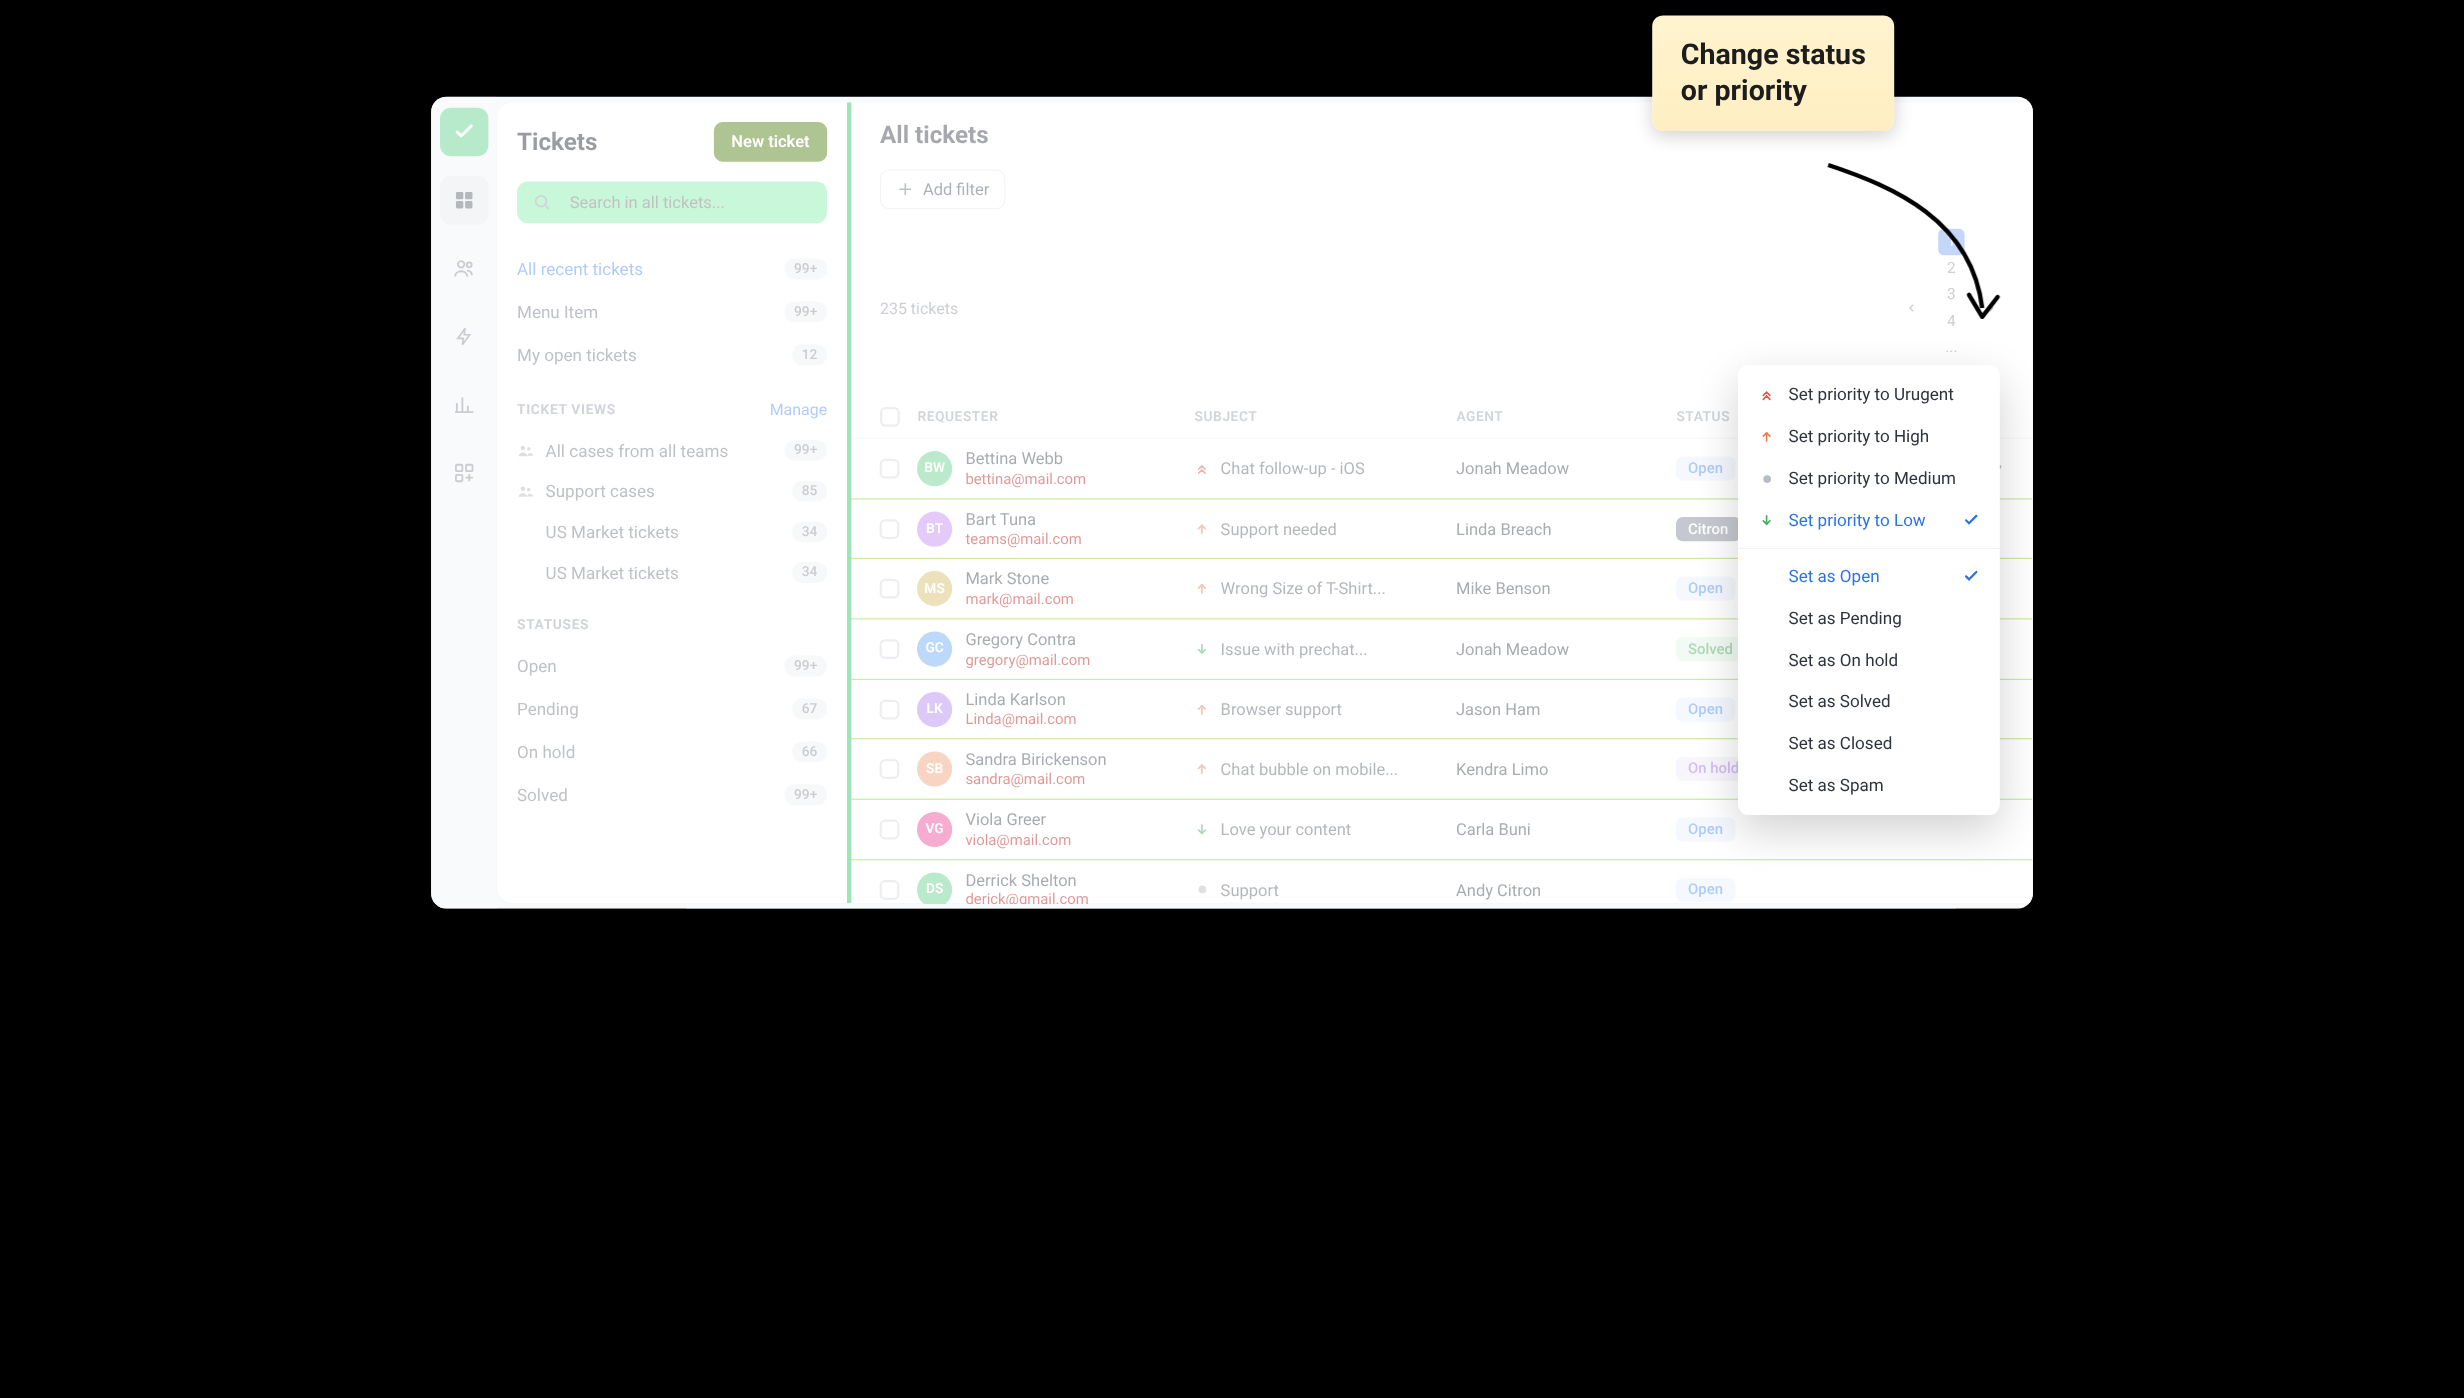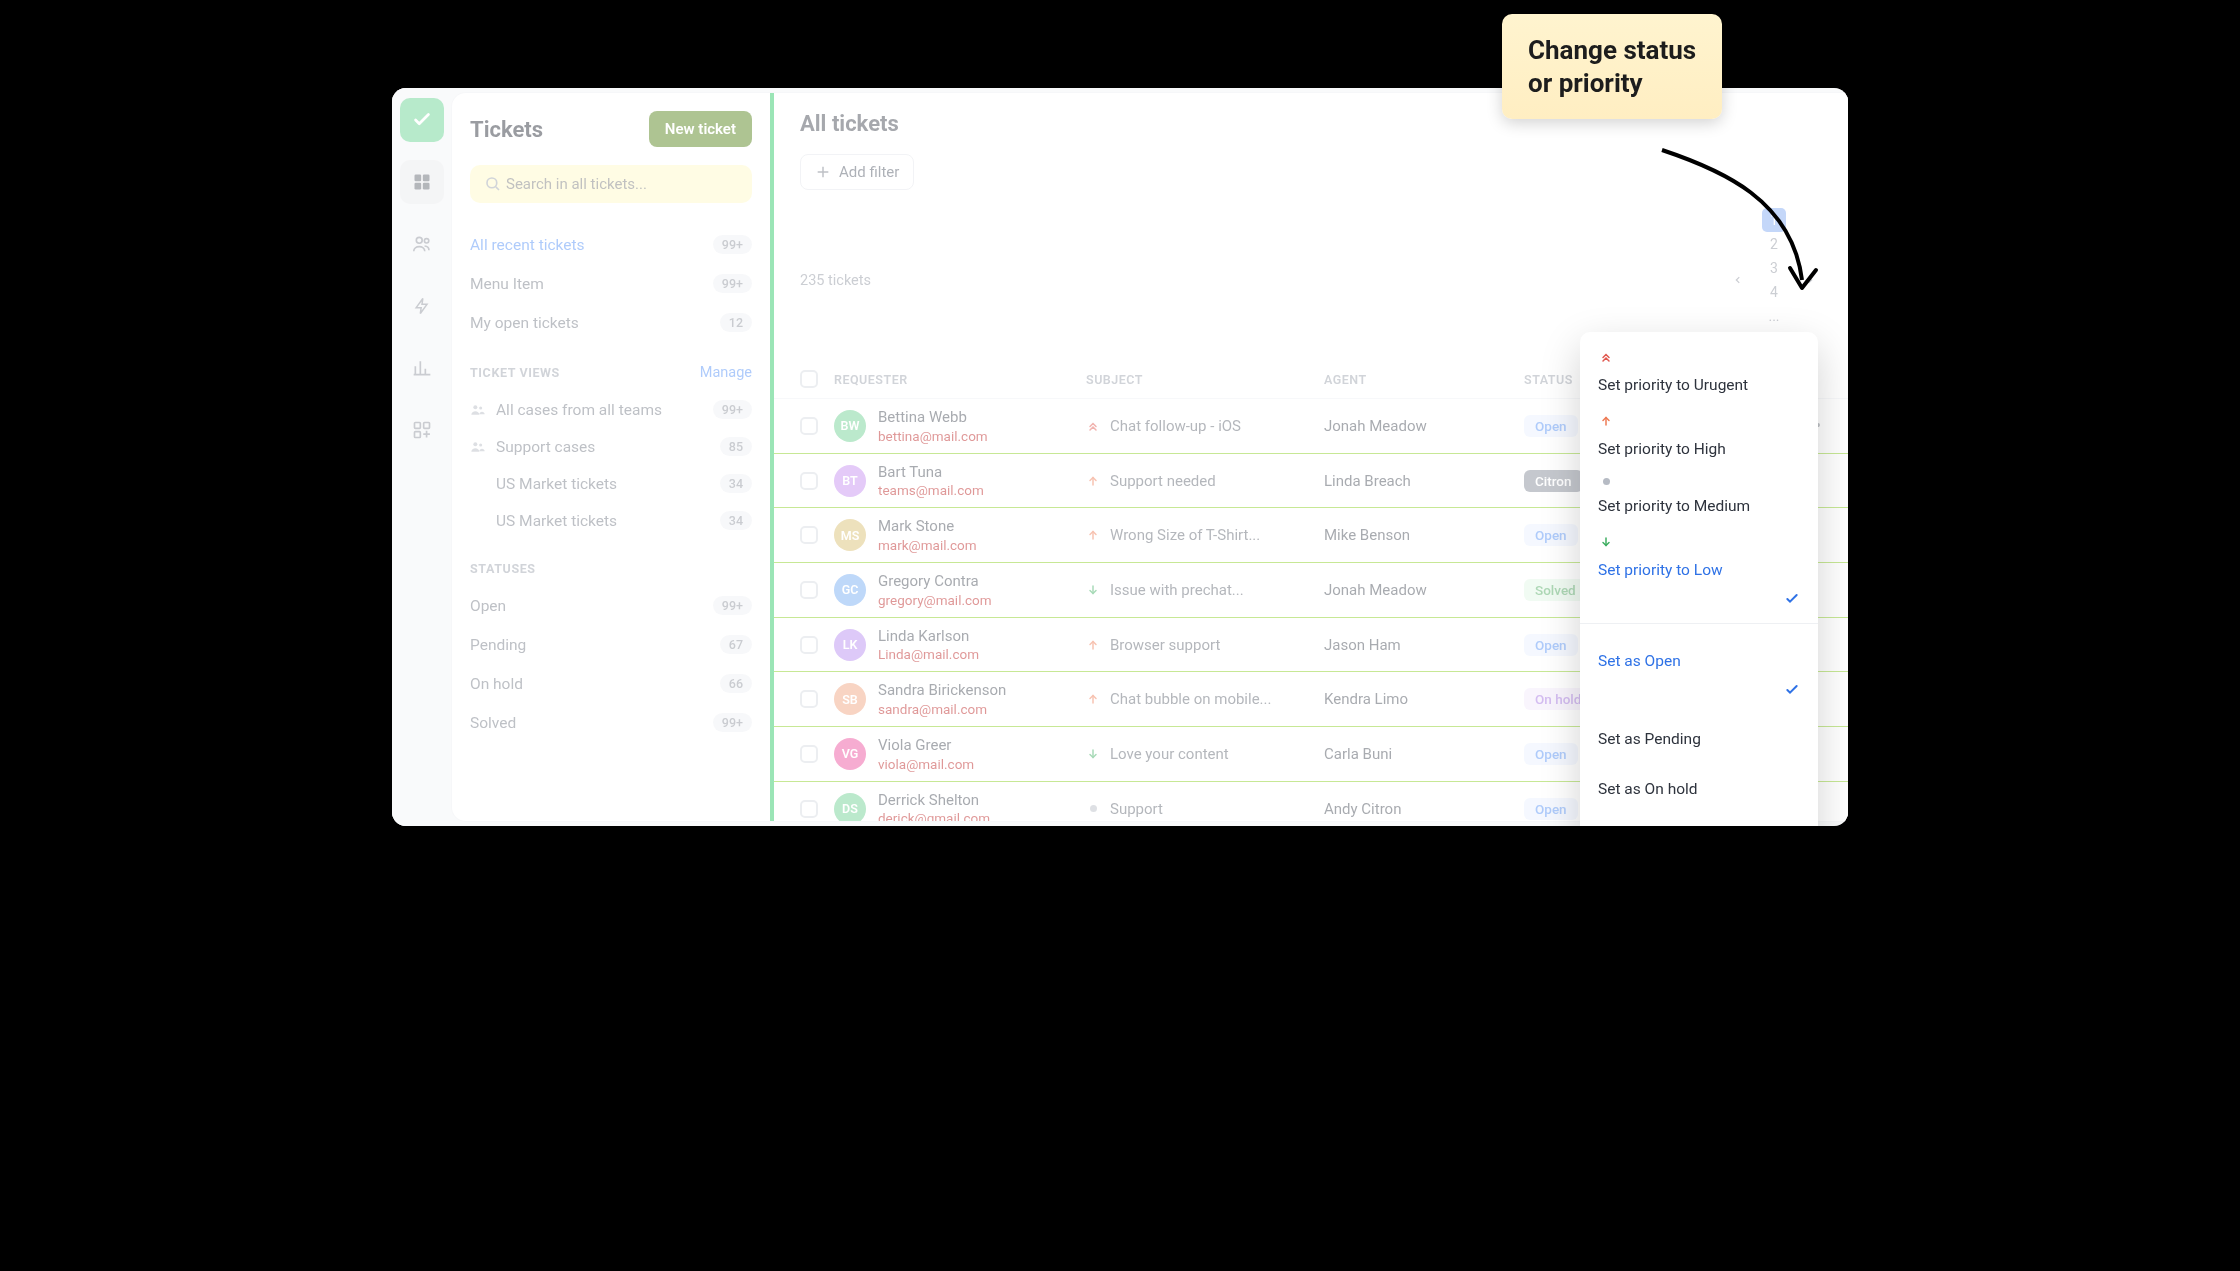--- a/index.html
+++ b/index.html
@@ -14,21 +14,21 @@
 .rail-item { width:44px; height:44px; border-radius:10px; display:flex; align-items:center; justify-content:center; color:#8a8f99; }
 .rail-item.active { background:#e7e8ec; color:#5a5f69; }
 svg { display:block; }
 
 .panel { background:#fff; border-radius:14px 0 0 14px; margin:5px 0 5px 0; flex:1; display:flex; box-shadow:0 0 0 1px #eceef1; overflow:hidden; }
 
 .sidebar { width:322px; border-right:4px solid #22c55e; padding:18px 18px 0; overflow:hidden; }
 .sb-head { display:flex; justify-content:space-between; align-items:center; margin-bottom:18px; }
 .sb-title { font-size:22px; font-weight:700; color:#1f2430; }
 .new-btn { background:#4d7c0f; color:#fff; border:none; padding:9px 16px; border-radius:8px; font-size:15px; font-weight:600; cursor:pointer; }
-.search { display:flex; align-items:center; gap:4px; background:#fef9c3; border-radius:10px; padding:10px 14px; color:#9aa0ab; margin-bottom:22px; }
+.search { display:flex; align-items:center; gap:16px; background:#86efac; border-radius:10px; padding:10px 14px; color:#9aa0ab; margin-bottom:22px; }
 .search input { border:none; background:transparent; outline:none; font-size:15px; color:#555; flex:1; }
 .sb-list .row { display:flex; justify-content:space-between; align-items:center; padding:10px 0; font-size:15.5px; color:#6f7580; cursor:pointer; }
 .sb-list .row.active { color:#4e8df5; }
 .badge { background:#eef0f3; color:#8a8f99; border-radius:10px; padding:2px 9px; font-size:12.5px; font-weight:500; }
 .sb-sect { display:flex; justify-content:space-between; align-items:center; margin:22px 0 10px; }
 .sb-sect-title { font-size:12.5px; font-weight:700; letter-spacing:.6px; color:#9aa0ab; }
 .manage { color:#4e8df5; font-size:14.5px; cursor:pointer; }
 .view-row { display:flex; align-items:center; gap:10px; padding:9px 0; font-size:15.5px; color:#6f7580; cursor:pointer; }
 .view-row .vtxt { flex:1; }
 .people-icon { color:#b4b9c2; }
@@ -58,21 +58,21 @@
 .pill { display:inline-block; padding:3px 11px; border-radius:6px; font-size:13.5px; font-weight:500; }
 .pill-open{background:#e8f0fe;color:#4e8df5}.pill-closed{background:#7e8593;color:#fff}.pill-solved{background:#e1f5e4;color:#4aa85c}.pill-hold{background:#f2e9fb;color:#a06de0}
 .lm-cell{ text-align:right; color:#5a606b; padding-right:12px; }
 .more{ width:30px; text-align:right; color:#6f7580; cursor:pointer; font-size:18px; letter-spacing:1px;}
 
 
 .callout { position:absolute; top:14px; left:1110px; background:linear-gradient(180deg,#fff4cf,#ffeec2); padding:20px 26px; border-radius:10px; font-size:26px; font-weight:700; color:#1d1d1d; line-height:1.25; z-index:20; box-shadow:0 4px 16px rgba(0,0,0,.18); }
 .arrow { position:absolute; top:140px; left:1250px; z-index:20; }
 
 .ctx-menu { position:absolute; top:332px; left:1188px; width:238px; background:#fff; border-radius:10px; box-shadow:0 14px 40px rgba(0,0,0,.18); padding:8px 0; z-index:20; }
-.ctx-item { display:flex; gap:12px; padding:10px 18px; font-size:15.5px; color:#2e333d; cursor:pointer;flex-direction:column; }
+.ctx-item { display:flex; align-items:center; gap:12px; padding:10px 18px; font-size:15.5px; color:#2e333d; cursor:pointer; }
 .ctx-item.sel { color:#2f72e6; }
 .ctx-item .ck { margin-left:auto; color:#2f72e6; }
 .ctx-sep { height:1px; background:#eef0f3; margin:6px 0; }
 .ctx-ico { width:16px; display:flex; justify-content:center; }
 .dot-m{width:7px;height:7px;border-radius:50%;background:#b6bbc4}
 </style>
 </head>
 <body>
 
 <div class="stage">

